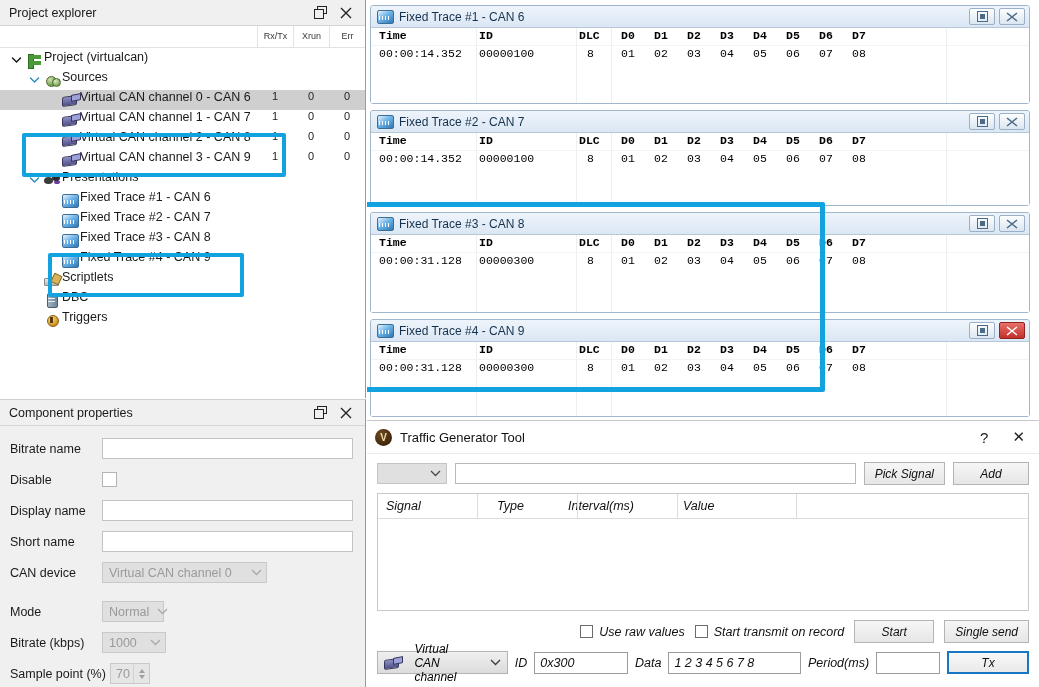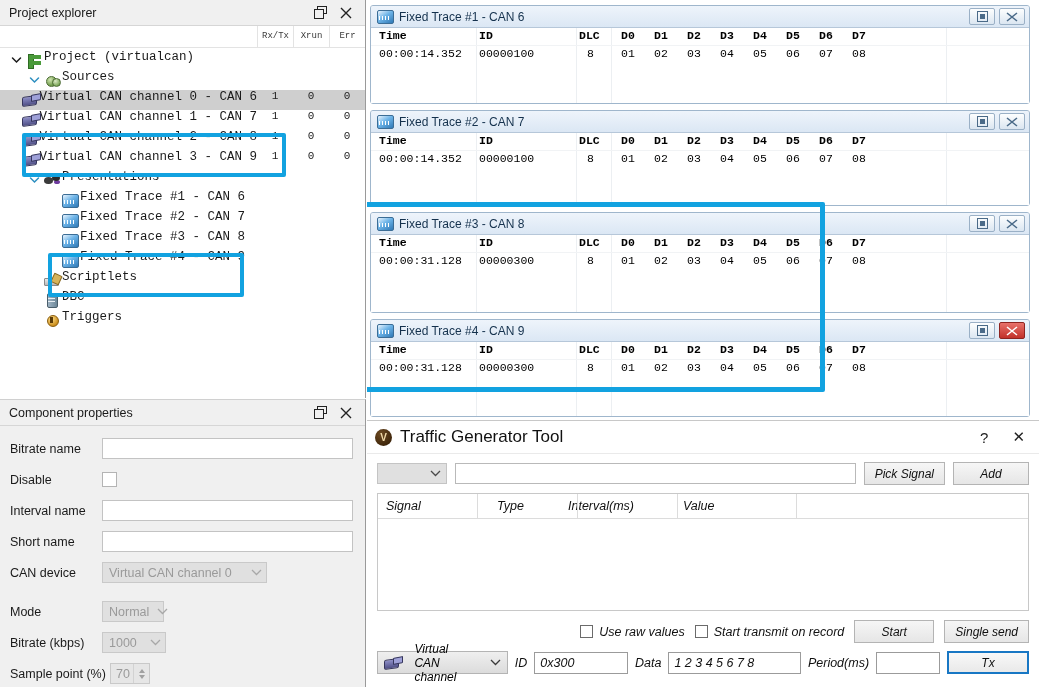--- a/index.html
+++ b/index.html
@@ -24,21 +24,21 @@
   .panel-btns { display: flex; align-items: center; gap: 12px; padding-right: 12px; }
   .tbtn { width: 14px; height: 14px; display: flex; align-items: center; justify-content: center;
           cursor: default; color: #222; }
   .tbtn svg { display:block; }
 
   
   #project-explorer {
     position: absolute; left: 0; top: 0; width: 366px; height: 398px;
     background: #fff; border-right: 1px solid #9a9a9a;
   }
-  #pe-body { position: relative; height: 372px; background:#fff; overflow:hidden;font-family:Liberation Mono, monospace; }
+  #pe-body { position: relative; height: 372px; background:#fff; overflow:hidden; }
   .col-head {
     position: absolute; top: 0; left: 0; right: 0; height: 22px;
     display: flex; justify-content: flex-end;
     border-bottom: 1px solid #e3e3e3; background:#fff;
   }
   .col-head .ch {
     width: 36px; font-size: 9px; color: #3b3b3b; text-align: center;
     border-left: 1px solid #e3e3e3; line-height: 20px;
   }
   .tree { position: absolute; top: 24px; left: 0; right: 0; }
@@ -174,21 +174,21 @@
     background: #ffffff; border-top: 1px solid #c8c8c8;
   }
   #tg-title {
     height: 33px; display: flex; align-items: center; padding: 0 8px 0 8px;
     background: #fff; border-bottom: 1px solid #eaeaea;
   }
   .vicon { width: 17px; height: 17px; border-radius: 50%;
     background: radial-gradient(circle at 35% 30%, #6d4a22, #3a2208 80%);
     color: #f0d9a8; font-size: 10px; font-weight: bold;
     display: flex; align-items: center; justify-content: center; margin-right: 8px; }
-  #tg-title .t { flex: 1; font-size: 17px; color: #111; }
+  #tg-title .t { flex: 1; font-size: 13px; color: #111; }
   .tg-help { font-size: 15px; color: #222; margin-right: 24px; }
   .tg-close { font-size: 15px; color: #222; margin-right: 6px; }
 
   #tg-body { padding: 8px 10px 0 10px; font-style: italic; }
   .tg-row1 { display: flex; align-items: center; gap: 8px; }
   .tg-combo { width: 70px; height: 21px; background: #e0e0e0; border: 1px solid #c4c4c4;
               display:flex; align-items:center; justify-content:flex-end; padding-right:5px; }
   .tg-input { flex: 1; height: 21px; background: #fff; border: 1px solid #b9b9b9; }
   .btn {
     height: 23px; min-width: 76px; background: linear-gradient(#f6f6f6,#e6e6e6);
@@ -464,21 +464,21 @@
     <div id="cp-body">
       <div class="prow">
         <div class="plabel">Bitrate name</div>
         <div class="ptext" style="max-width:254px;"></div>
       </div>
       <div class="prow">
         <div class="plabel">Disable</div>
         <div class="pcheck"></div>
       </div>
       <div class="prow">
-        <div class="plabel">Interval name</div>
+        <div class="plabel">Display name</div>
         <div class="ptext" style="max-width:254px;"></div>
       </div>
       <div class="prow">
         <div class="plabel">Short name</div>
         <div class="ptext" style="max-width:254px;"></div>
       </div>
       <div class="prow" style="margin-bottom:14px;">
         <div class="plabel">CAN device</div>
         <div class="pselect" style="width:165px;">
           <span>Virtual CAN channel 0</span>

